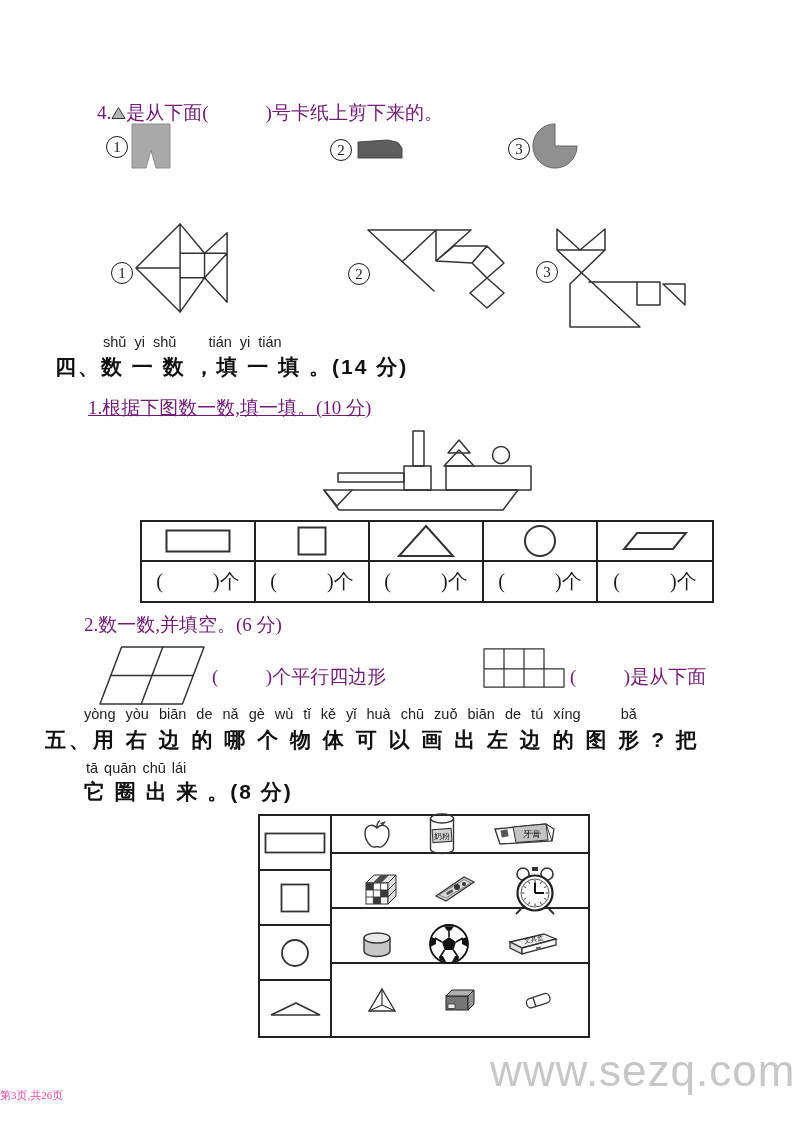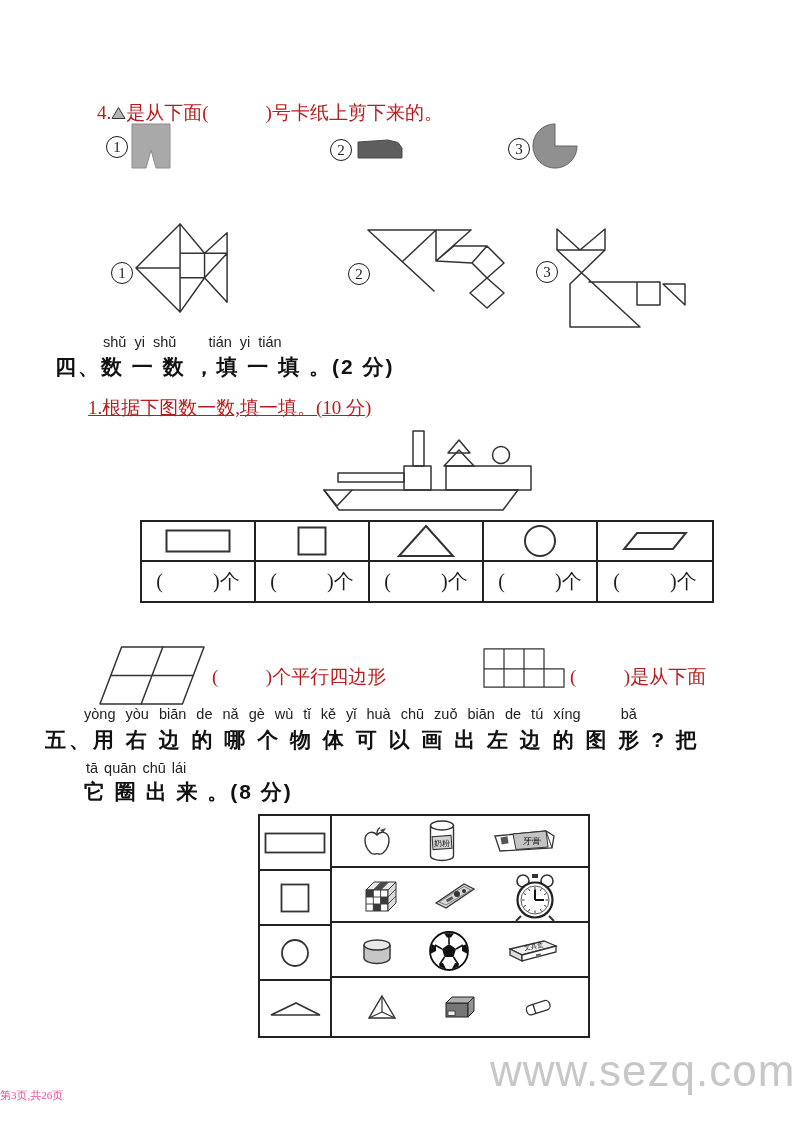--- a/index.html
+++ b/index.html
@@ -1,40 +1,40 @@
 <!DOCTYPE html>
 <html><head>
 <meta charset="utf-8">
 <style>
   html,body{margin:0;padding:0;background:#ffffff;}
   .page{position:relative;width:800px;height:1131px;background:#fff;overflow:hidden;
         font-family:"Liberation Serif",serif;color:#1c1c1c;}
   .abs{position:absolute;}
-  .q{font-size:19px;white-space:pre;color:#b91c1c;}
+  .q{font-size:19px;white-space:pre;color:#701a75;}
   .heading{font-family:"Liberation Sans",sans-serif;font-weight:bold;font-size:21px;
            letter-spacing:2px;white-space:pre;color:#111;}
   .pinyin{font-family:"Liberation Sans",sans-serif;font-size:14.5px;white-space:pre;color:#222;}
   .circnum{display:inline-flex;width:22px;height:22px;border:1.6px solid #1a1a1a;border-radius:50%;
            align-items:center;justify-content:center;font-size:15px;font-family:"Liberation Serif",serif;
            box-sizing:border-box;background:#fff;}
   svg{display:block;}
   .lineart{stroke:#333;fill:none;stroke-width:1.5;stroke-linejoin:round;stroke-linecap:round;}
   
   .ctable{position:absolute;left:140px;top:520px;width:570px;border:2px solid #222;
           display:grid;grid-template-columns:repeat(5,1fr);background:#fff;}
   .ctable .cell{border-right:2px solid #222;display:flex;align-items:center;justify-content:center;box-sizing:border-box;}
   .ctable .cell.last{border-right:none;}
   .ctable .shape-row{height:40px;border-bottom:2px solid #222;}
   .ctable .unit-row{height:39px;font-size:20px;white-space:pre;}
   
   .otable{position:absolute;left:258px;top:814px;width:328px;border:2px solid #222;
           display:grid;grid-template-columns:72px 1fr;background:#fff;}
   .otable .lcell{height:55px;border-right:2px solid #222;border-bottom:2px solid #222;
                  display:flex;align-items:center;justify-content:center;box-sizing:border-box;}
-  .otable .rcell{height:52px;border-bottom:2px solid #222;display:flex;align-items:center;
+  .otable .rcell{height:38px;border-bottom:2px solid #222;display:flex;align-items:center;
                  justify-content:space-around;box-sizing:border-box;padding:17px 12px;}
   .otable .nb{border-bottom:none;}
   .footer{font-size:11px;color:#ec4899;text-align:left;}
   .watermark{font-family:"Liberation Sans",sans-serif;font-size:44px;color:#c7c7c7;letter-spacing:1px;}
 </style>
 </head>
 <body>
 
 <div class="page">
 
@@ -77,21 +77,21 @@
     </svg>
   </div>
   <span class="circnum abs" style="left:536px;top:261px;">3</span>
   <div class="abs" style="left:555px;top:212px;">
     <svg width="135" height="120" viewBox="0 0 133 120">
       <path class="lineart" stroke-width="1.4" d="M1,17 L1,38 L24,38 Z M49,17 L49,38 L24,38 Z M1,38 L84,115 M49,38 L14,72 M14,72 L14,115 L84,115 M33,70 L104,70 M81,70 L81,93 M104,70 L104,93 M81,93 L104,93 M107,72 L129,72 L129,93 Z"></path>
     </svg>
   </div>
 
   <div class="abs pinyin" style="left:103px;top:334px;word-spacing:4px;">shǔ yi shǔ    tián yi tián</div>
-  <div class="abs heading" style="left:55px;top:353px;">四、数 一 数 ，填 一 填 。(2 分)</div>
+  <div class="abs heading" style="left:55px;top:353px;">四、数 一 数 ，填 一 填 。(14 分)</div>
   <div class="abs q" style="left:88px;top:395px;text-decoration:underline;">1.根据下图数一数,填一填。(10 分)</div>
 
   <div class="abs" style="left:296px;top:426px;">
     <svg width="250" height="92" viewBox="0 0 250 92" class="lineart">
       <path d="M28,64 L222,64 L207,84 L43,84 Z"></path>
       <path d="M28,64 L41,80 L56,64"></path>
       <rect x="42" y="47" width="66" height="9"></rect>
       <rect x="108" y="40" width="27" height="24"></rect>
       <rect x="117" y="5" width="11" height="35"></rect>
       <rect x="150" y="40" width="85" height="24"></rect>
@@ -127,20 +127,21 @@
           <polygon points="15,3 64,3 51,19 2,19" fill="none" stroke="#333" stroke-width="2"></polygon>
         </svg>
       </div>
     <div class="cell unit-row">(          )个</div>
     <div class="cell unit-row">(          )个</div>
     <div class="cell unit-row">(          )个</div>
     <div class="cell unit-row">(          )个</div>
     <div class="cell unit-row last">(          )个</div>
   </div>
 
+  <div class="abs q" style="left:84px;top:612px;">2.数一数,并填空。(6 分)</div>
 
   <div class="abs" style="left:98px;top:645px;">
     <svg width="108" height="61" viewBox="0 0 110 62" class="lineart" stroke-width="1.6">
       <polygon points="24,2 108,2 86,60 2,60"></polygon>
       <path d="M66,2 L44,60 M13,31 L97,31"></path>
     </svg>
   </div>
   <div class="abs q" style="left:212px;top:664px;">(          )个平行四边形</div>
 
   <div class="abs" style="left:483px;top:648px;">

